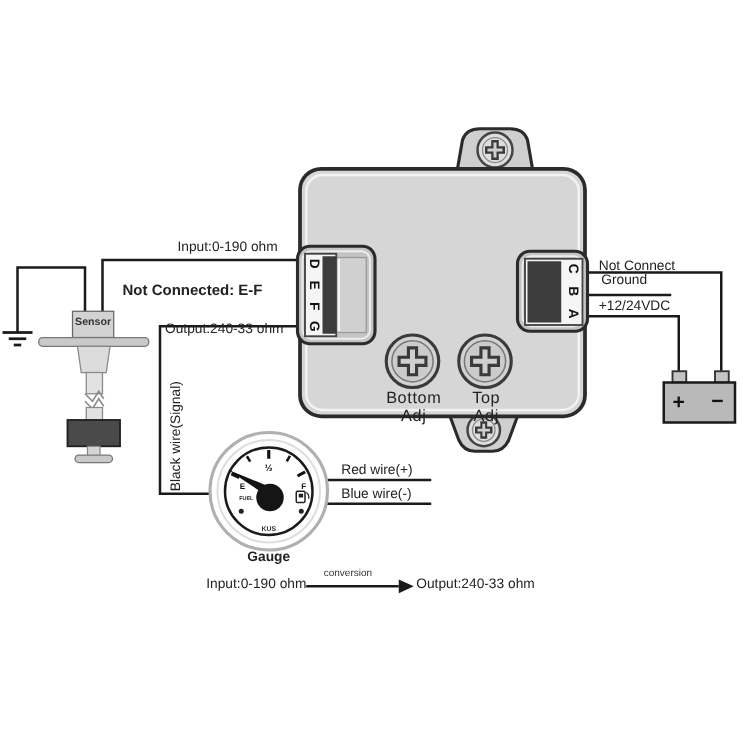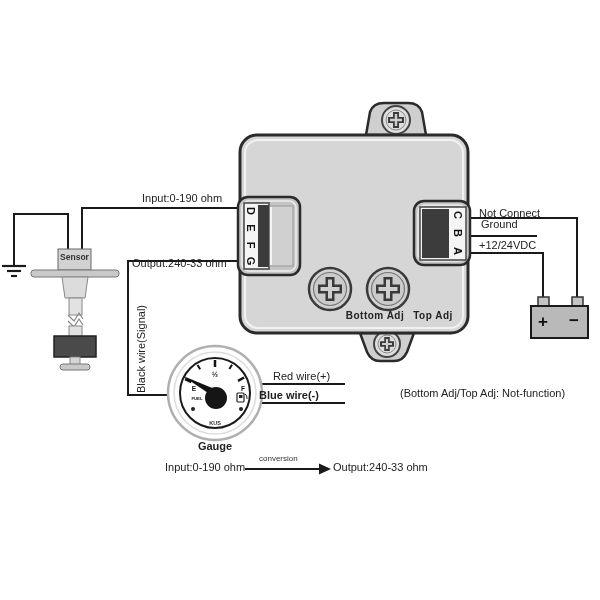--- a/index.html
+++ b/index.html
@@ -5,22 +5,22 @@
   html,body{margin:0;padding:0;background:#fff;}
   .stage{position:relative;width:600px;height:600px;background:#ffffff;overflow:hidden;
          font-family:"Liberation Sans",sans-serif;color:#222;}
   .stage svg{position:absolute;left:0;top:0;}
   .lbl{position:absolute;white-space:nowrap;font-size:11px;color:#222;line-height:1.1;}
   .lbl.bold{font-weight:bold;}
   .lbl.small{font-size:8px;color:#333;}
   .lbl.center{text-align:center;}
   .rot-ccw{transform:translate(-50%,-50%) rotate(-90deg);}
   .batt-sign{position:absolute;font-size:17px;font-weight:bold;color:#111;}
-  .adj-lbl{position:absolute;font-size:10px;font-weight:bold;color:#222;text-align:center;
-           letter-spacing:.5px;margin-left:44px;}
+  .adj-lbl{position:absolute;font-size:13px;font-weight:normal;color:#222;text-align:center;
+           letter-spacing:.5px;}
   svg text{font-family:"Liberation Sans",sans-serif;}
 </style>
 </head>
 <body>
 
 <div class="stage">
 
   <svg width="600" height="600" viewBox="0 0 600 600">
 
     <g stroke="#1a1a1a" stroke-width="2" fill="none">
@@ -149,44 +149,44 @@
       <circle cx="241" cy="409" r="2" fill="#222"></circle>
 
       <polygon points="182,375.5 217,390 217,399" fill="#111"></polygon>
       <circle cx="216" cy="398" r="11" fill="#151515"></circle>
       <text x="215" y="425" text-anchor="middle" font-size="5.5" font-weight="bold" fill="#333">KUS</text>
     </g>
   </svg>
 
   <div class="lbl" style="left:142px;top:192px;">Input:0-190 ohm</div>
 
+  <div class="lbl bold" style="left:98px;top:226px;font-size:12px;">Not Connected: E-F</div>
 
   <div class="lbl" style="left:132px;top:257px;">Output:240-33 ohm</div>
 
   <div class="lbl rot-ccw" style="left:141px;top:349px;">Black wire(Signal)</div>
 
   <div class="lbl bold center" style="left:56px;top:253px;width:37px;font-size:8.5px;color:#333;">Sensor</div>
 
   <div class="lbl" style="left:273px;top:370px;text-align:center;">Red wire(+)</div>
 
-  <div class="lbl" style="left:259px;top:389px;font-weight:bold;">Blue wire(-)</div>
+  <div class="lbl" style="left:273px;top:389px;">Blue wire(-)</div>
 
   <div class="lbl bold center" style="left:180px;top:440px;width:70px;">Gauge</div>
 
   <div class="lbl" style="left:481px;top:203px;margin-top:15px;">Ground</div>
 
   <div class="lbl" style="left:479px;top:207px;">Not Connect</div>
 
   <div class="lbl" style="left:479px;top:239px;">+12/24VDC</div>
 
   <div class="batt-sign" style="left:538px;top:312px;">+</div>
 
   <div class="batt-sign" style="left:569px;top:311px;">−</div>
 
-  <div class="lbl" style="left:400px;top:387px;">(Bottom Adj/Top Adj: Not-function)</div>
 
   <div class="adj-lbl" style="left:301px;top:310px;width:60px;">Bottom Adj</div>
 
   <div class="adj-lbl" style="left:366px;top:310px;width:46px;">Top Adj</div>
 
   <div class="lbl" style="left:165px;top:461px;">Input:0-190 ohm</div>
 
   <div class="lbl small" style="left:259px;top:455px;text-align:center;">conversion</div>
 
   <div class="lbl" style="left:333px;top:461px;">Output:240-33 ohm</div>

